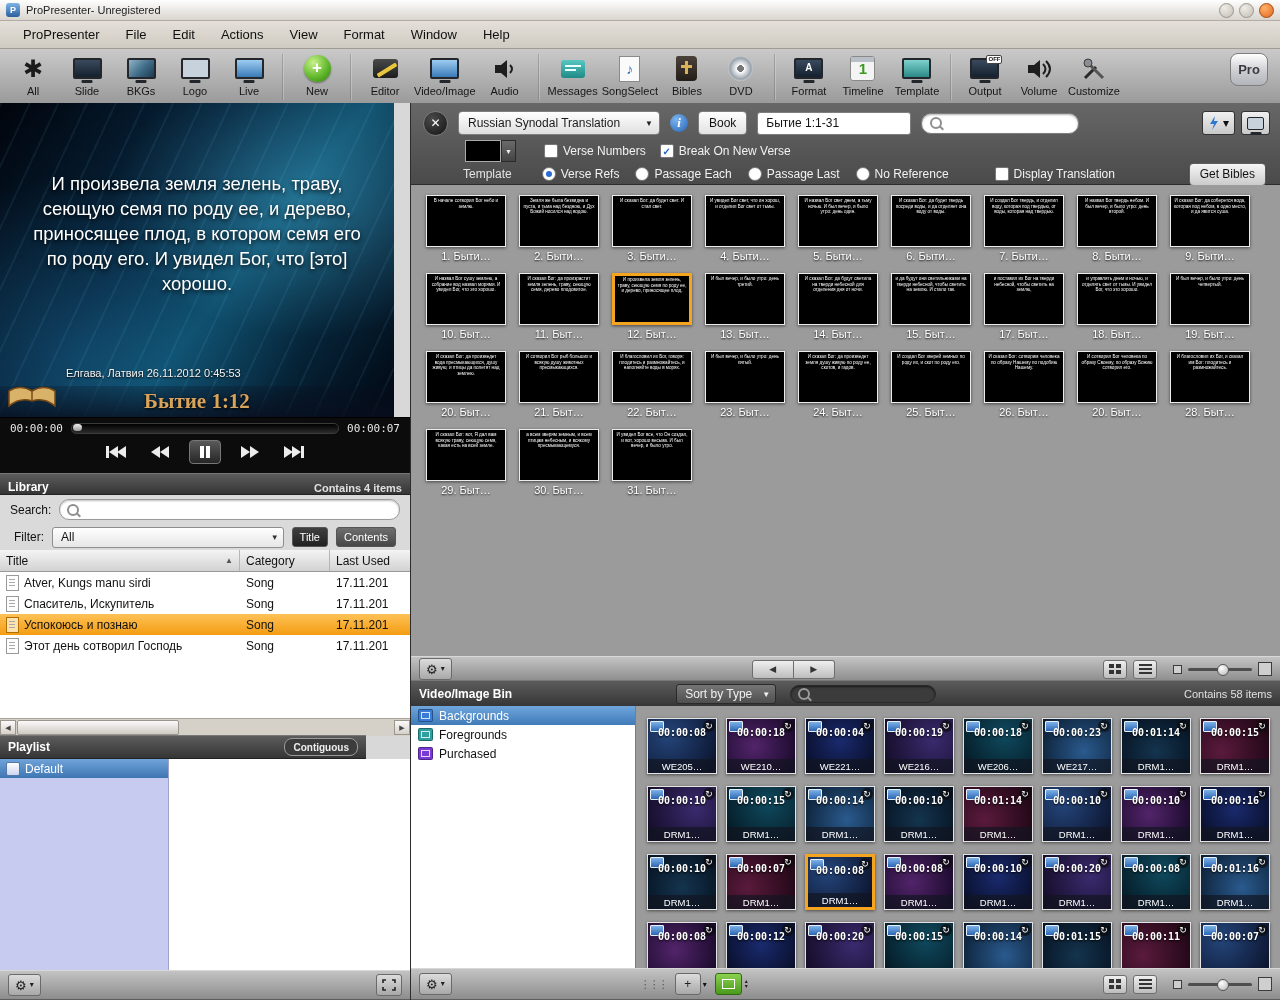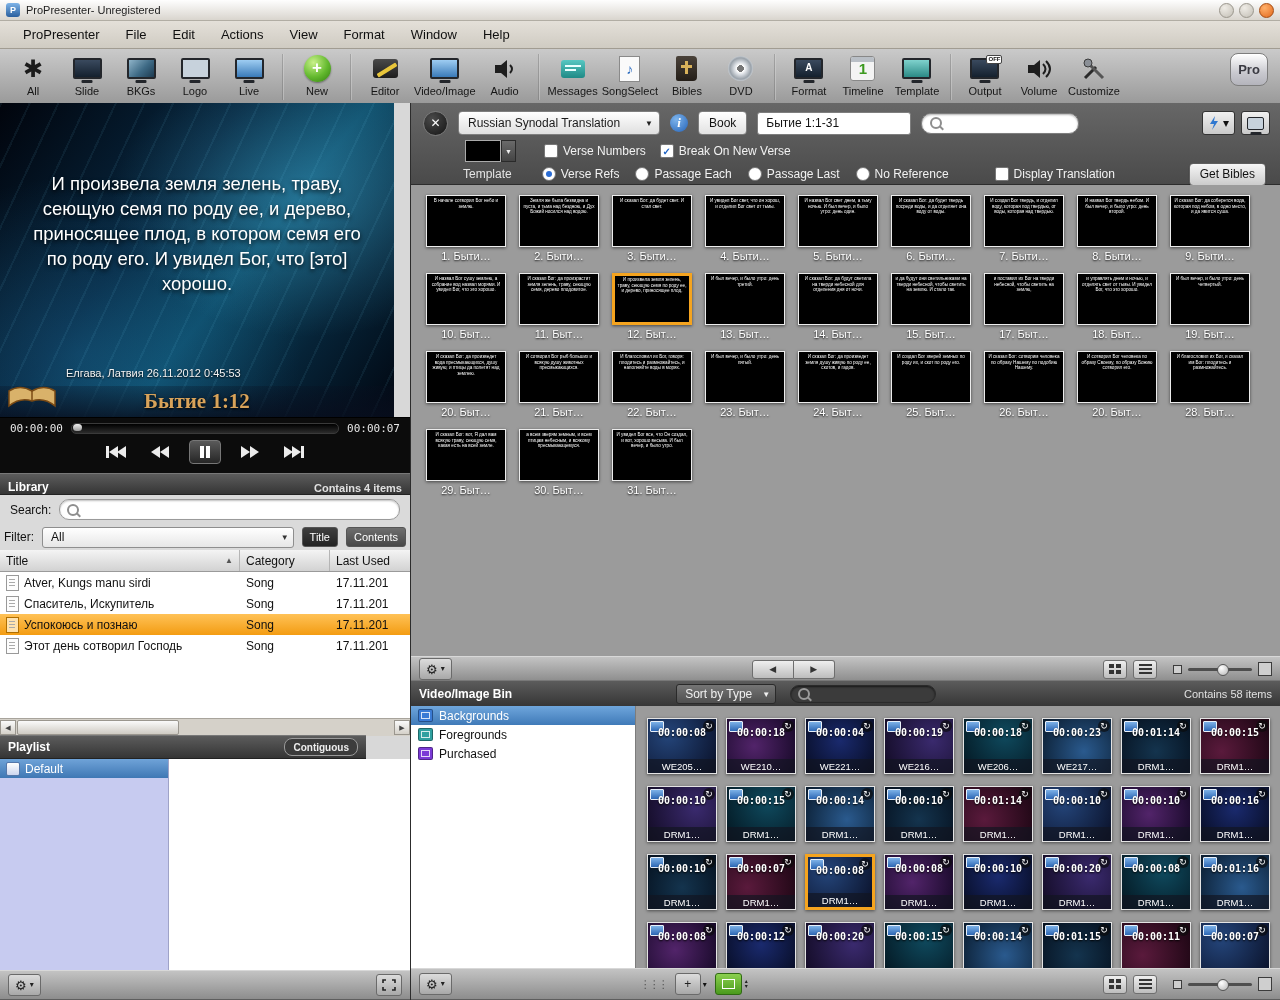--- a/index.html
+++ b/index.html
@@ -98,21 +98,21 @@
          padding:0 8px;border-top:1px solid #787878;border-bottom:1px solid #222;}
   .dhead .cnt{margin-left:auto;font-size:11px;color:#e0e0e0;}
   .gbar{background:linear-gradient(#c3c3c3,#8d8d8d);border-top:1px solid #d8d8d8;border-bottom:1px solid #5e5e5e;
         display:flex;align-items:center;padding:0 8px;}
 
   
   .lib-header{position:absolute;top:370px;left:0;width:410px;height:22px;box-sizing:border-box;font-weight:bold;font-size:12px;align-items:flex-end;}
   .lib-search{position:absolute;top:392px;left:0;width:410px;height:29px;background:#dadada;display:flex;align-items:center;
               padding:0 10px;gap:8px;box-sizing:border-box;}
   .lib-filter{position:absolute;top:421px;left:0;width:410px;height:26px;background:#dadada;display:flex;align-items:center;
-              padding:0 4px;gap:8px;box-sizing:border-box;}
+              padding:0 14px;gap:8px;box-sizing:border-box;}
   .searchbox{flex:1;height:19px;background:#fff;border:1px solid #9a9a9a;border-radius:10px;display:flex;align-items:center;
              padding:0 7px;gap:5px;box-shadow:inset 0 1px 2px rgba(0,0,0,.25);}
   .mag{width:8px;height:8px;border:2px solid #8e8e8e;border-radius:50%;position:relative;flex:none;}
   .mag::after{content:"";position:absolute;width:5px;height:2px;background:#8e8e8e;transform:rotate(45deg);right:-4px;bottom:-2px;}
   .selectbox{height:19px;background:linear-gradient(#fff,#e6e6e6);border:1px solid #8e8e8e;border-radius:3px;
              display:flex;align-items:center;padding:0 4px 0 8px;gap:10px;}
   .selectbox .car{font-size:8px;color:#333;}
   .pillbtn{height:18px;border-radius:3px;border:1px solid #555;padding:0 7px;display:flex;align-items:center;
            font-size:11px;color:#fff;background:linear-gradient(#6e6e6e,#474747);}
   .pillbtn.active{background:linear-gradient(#3f3f3f,#222);}

